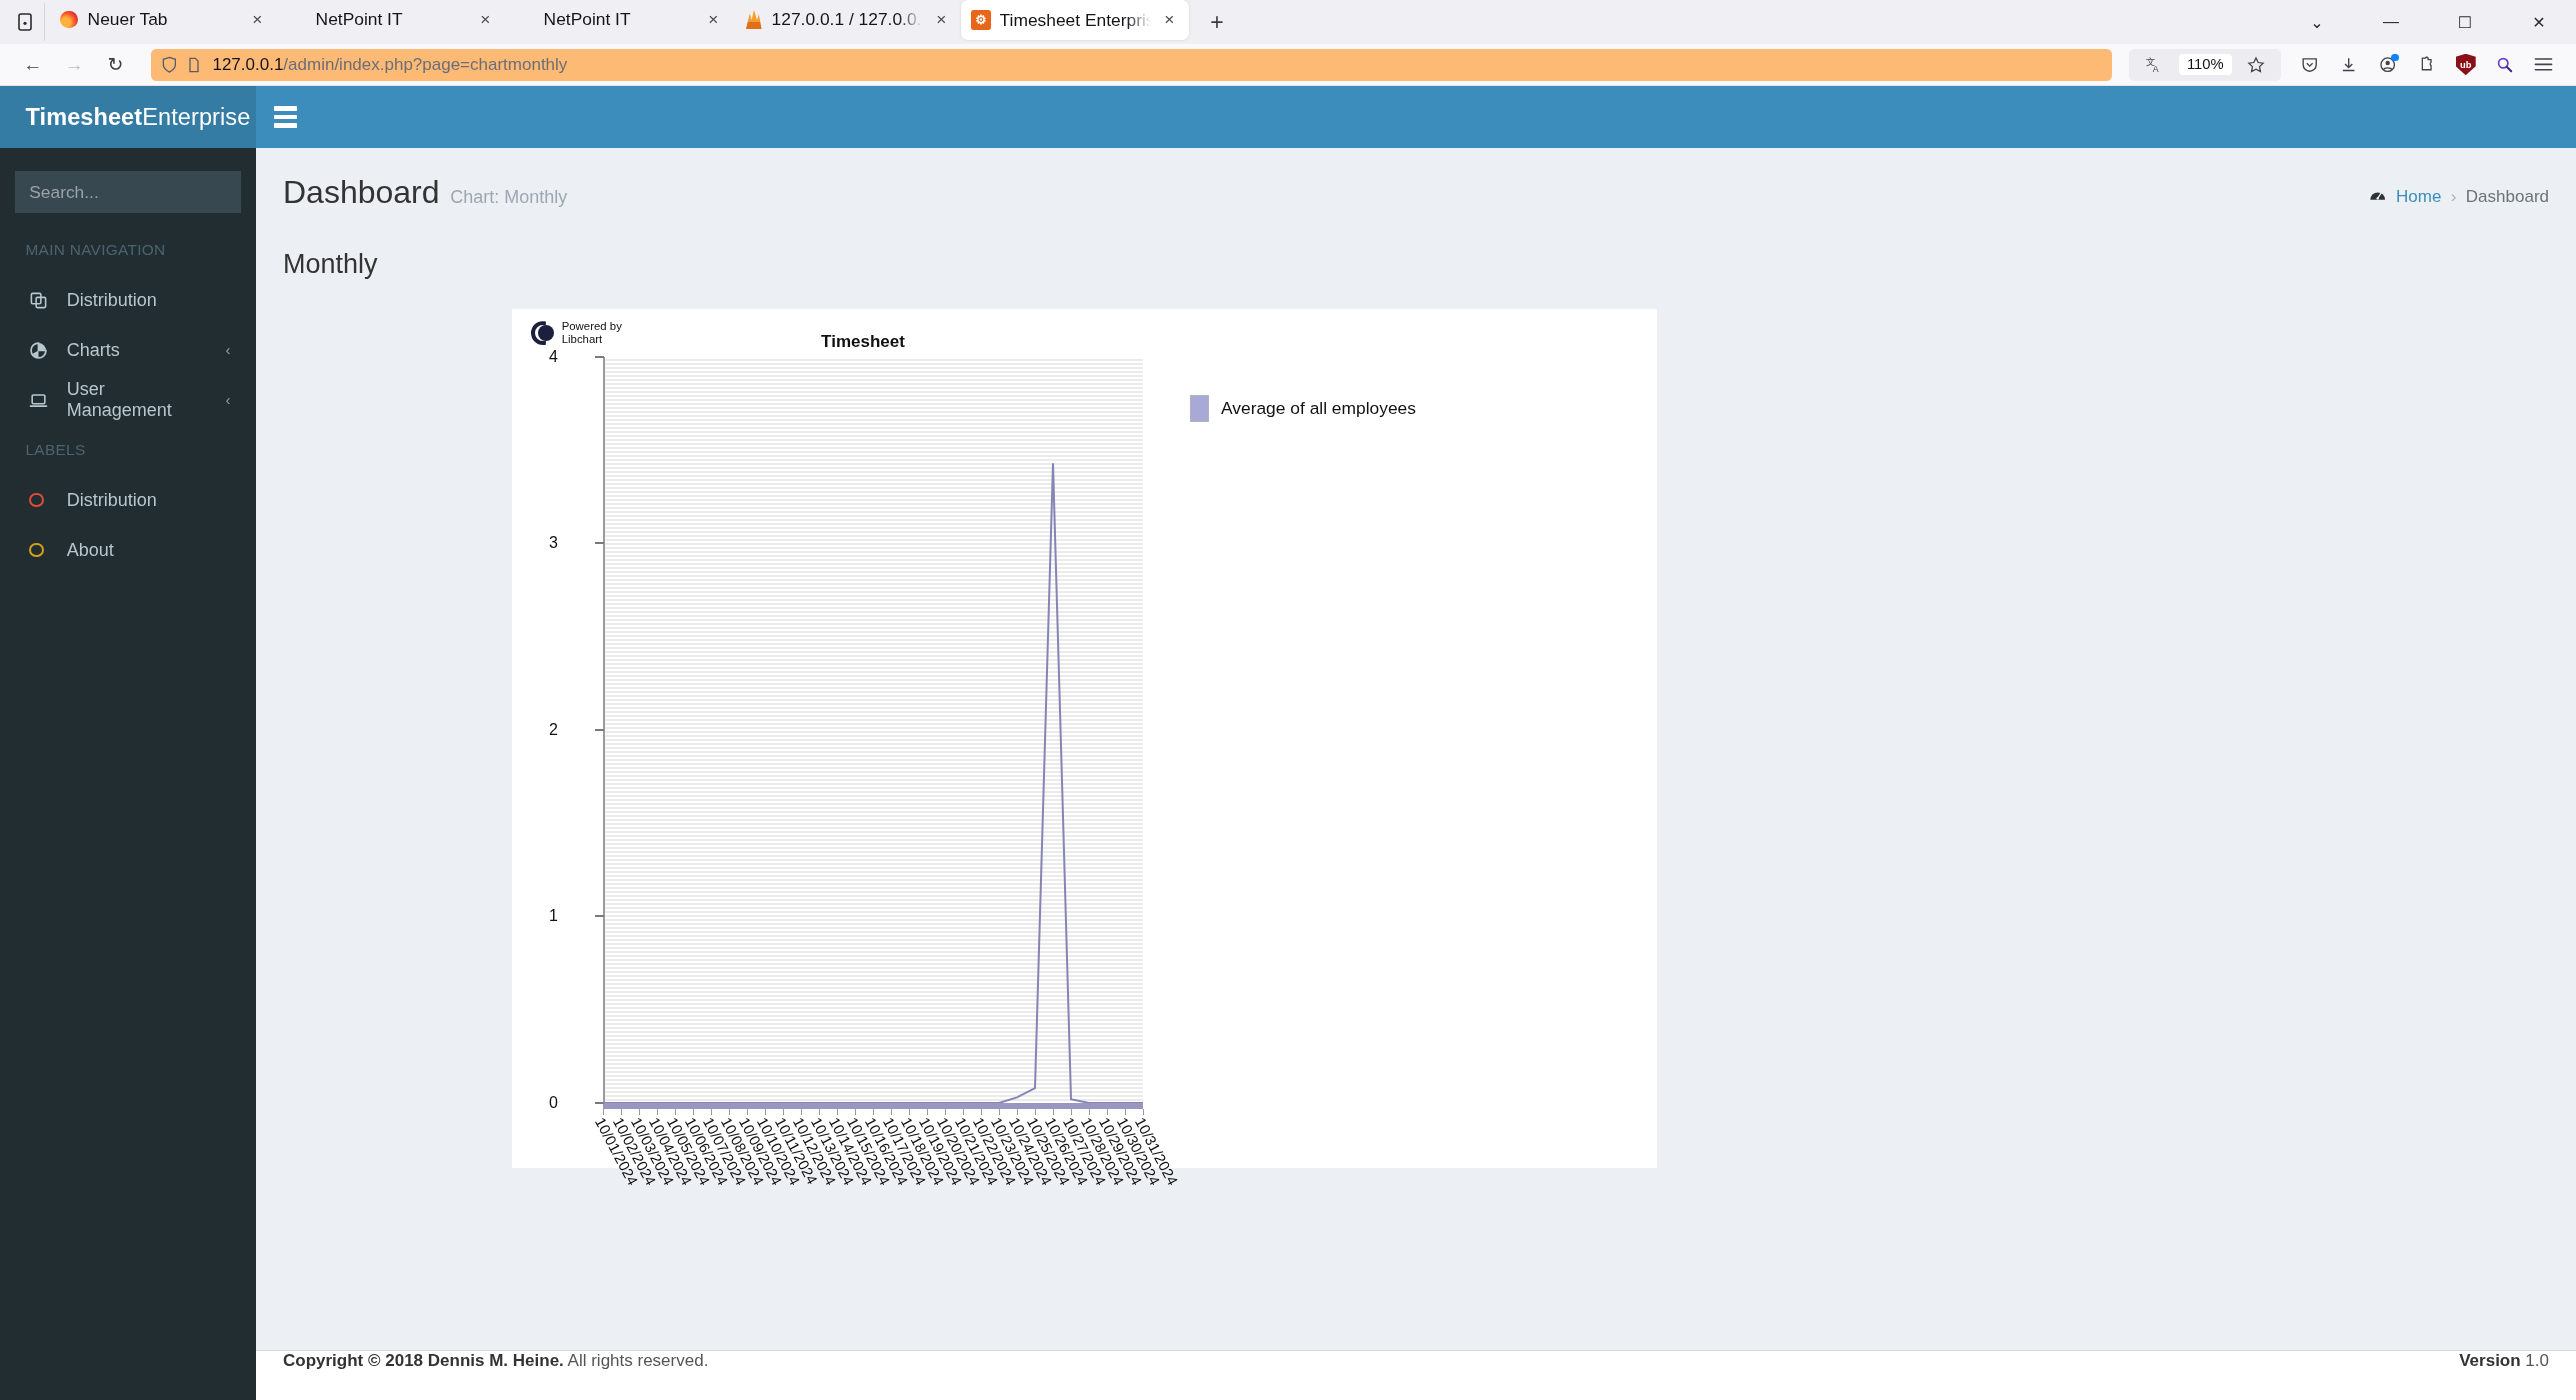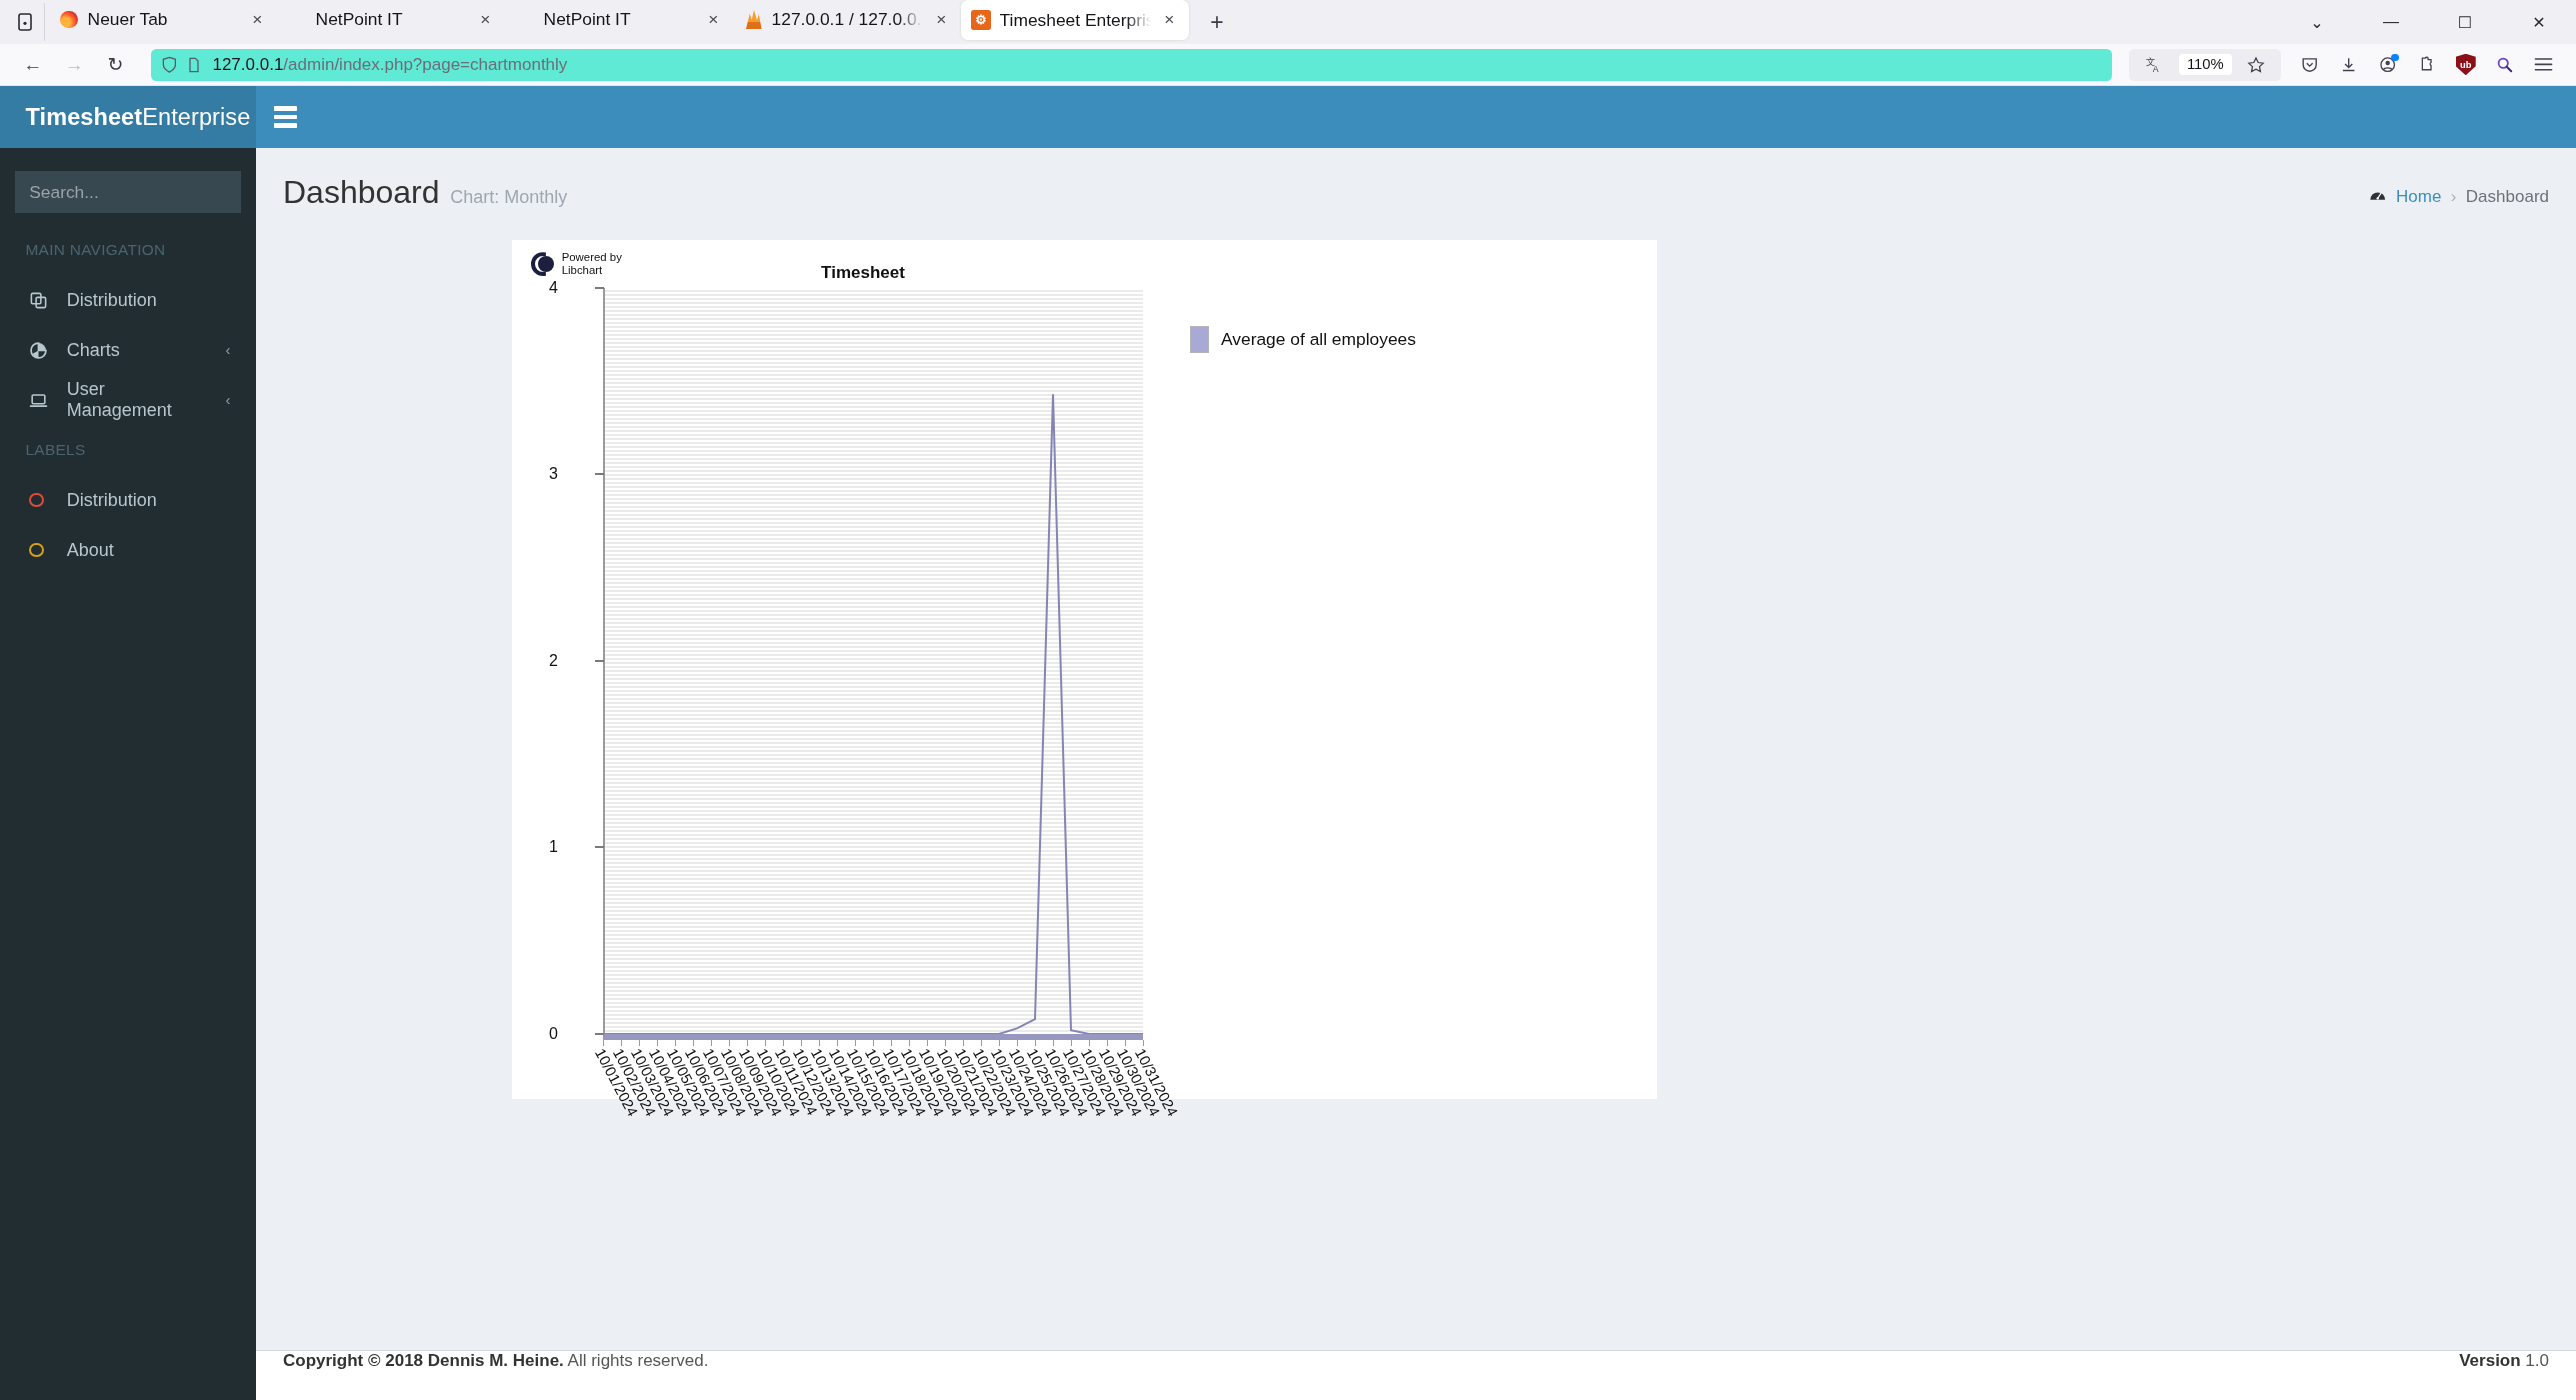--- a/index.html
+++ b/index.html
@@ -111,21 +111,21 @@
   .nav-btn {
     width: 36px; height: 32px;
     display: flex; align-items: center; justify-content: center;
     font-size: 19px; color: #3b3b45;
     border-radius: 4px;
   }
   .nav-btn.disabled { color: #b9b9c2; }
   .urlbar {
     flex: 1 1 auto;
     height: 32px;
-    background: #5eead4;
+    background: #fdba74;
     border-radius: 5.4px;
     margin: 0 12px;
     display: flex; align-items: center;
     padding: 0 10.7px; gap: 12px; text-align: center;
   }
   .urlbar .u-icon { font-size: 14.8px; color: #5b5b66; display:flex; }
   .urlbar .url-text {
     font-size: 17px; color: #15141a;
     white-space: nowrap;
   }
@@ -597,20 +597,21 @@
                 <path d="M13 17 L18 9" stroke="#ffffff" stroke-width="1.8"></path>
                 <circle cx="13" cy="17" r="1.8" fill="#ffffff"></circle>
               </svg>
           </span>
           <a href="#" style="text-decoration:none;color:#3c8dbc">Home</a>
           <span class="sep">›</span>
           <span class="bc-current">Dashboard</span>
         </div>
       </div>
 
+      <div class="section-title">Monthly</div>
 
       <div class="chart-wrap">
         <div class="chart-panel">
 
           <div class="libchart-logo">
             <span class="lc-mark">
               <span class="ring"></span>
                 <span class="blob"></span>
             </span>
             <span class="lc-text">

